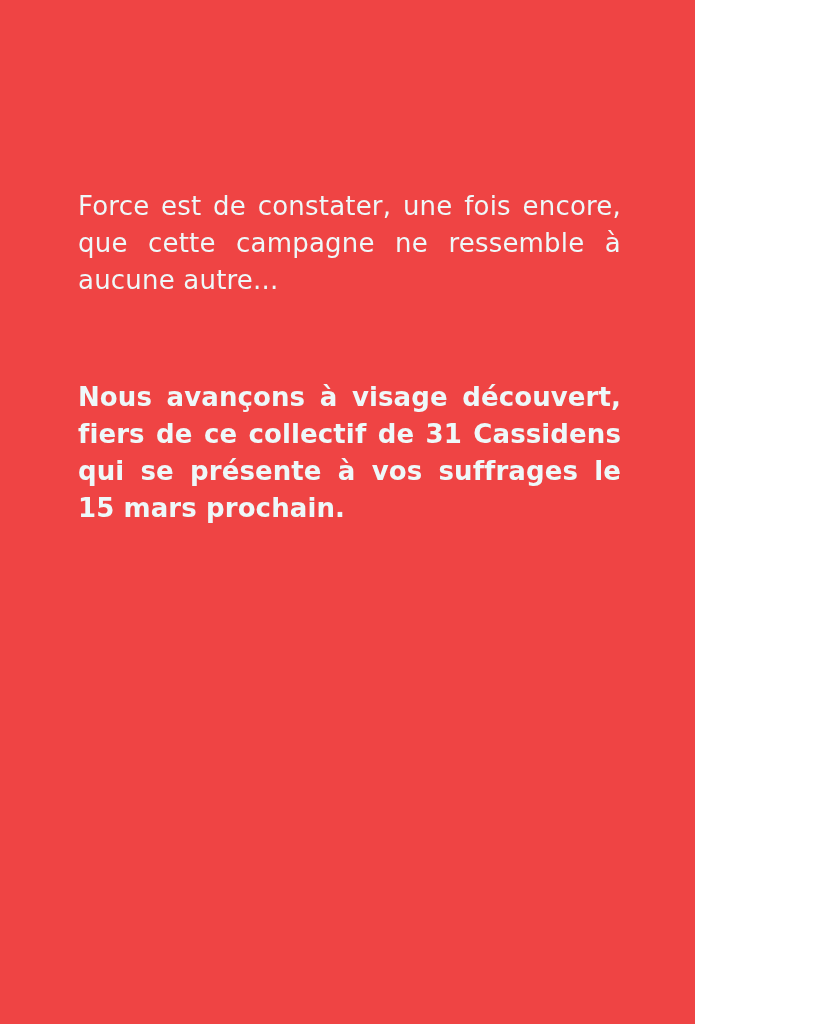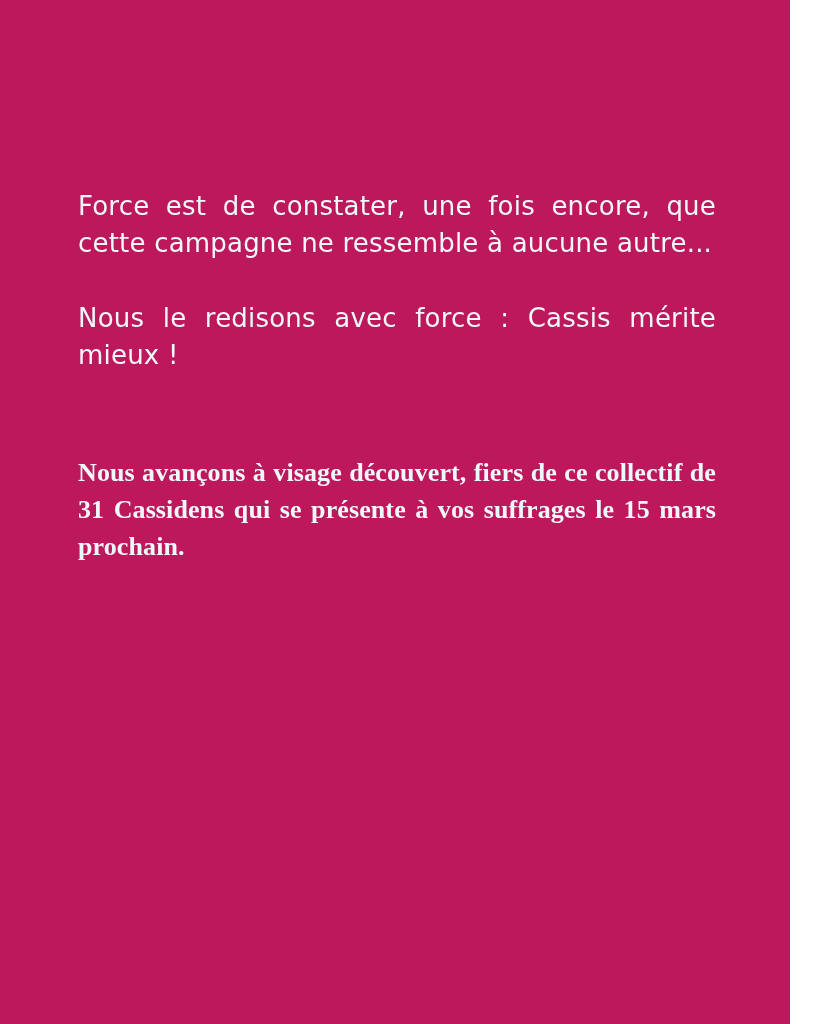--- a/index.html
+++ b/index.html
@@ -5,23 +5,23 @@
   * { margin: 0; padding: 0; box-sizing: border-box; }
 
   html, body {
     width: 819px;
     height: 1024px;
     overflow: hidden;
   }
 
   .poster {
     position: relative;
-    width: 790px;
+    width: 695px;
     height: 1024px;
-    background: #be185d;
+    background: #ef4444;
     font-family: "DejaVu Sans", "Liberation Sans", sans-serif;
   }
 
   .text-block {
     position: absolute;
     top: 188px;
     left: 78px;
     right: 74px;
   }
 
@@ -31,25 +31,23 @@
     line-height: 37px;
     text-align: justify;
     letter-spacing: 0.2px;
     margin-bottom: 38px;
   }
 
   .text-block p.emphasis {
     font-weight: 700;
     margin-top: 80px;
     letter-spacing: 0.1px;
-    font-family: Liberation Serif, serif;
   }
 </style>
 </head>
 <body>
 
 <div class="poster">
   <div class="text-block">
     <p>Force est de constater, une fois encore, que cette campagne ne ressemble à aucune autre...</p>
-    <p>Nous le redisons avec force : Cassis mérite mieux !</p>
     <p class="emphasis">Nous avançons à visage découvert, fiers de ce collectif de 31 Cassidens qui se présente à vos suffrages le 15 mars prochain.</p>
   </div>
 </div>
 
 </body></html>

